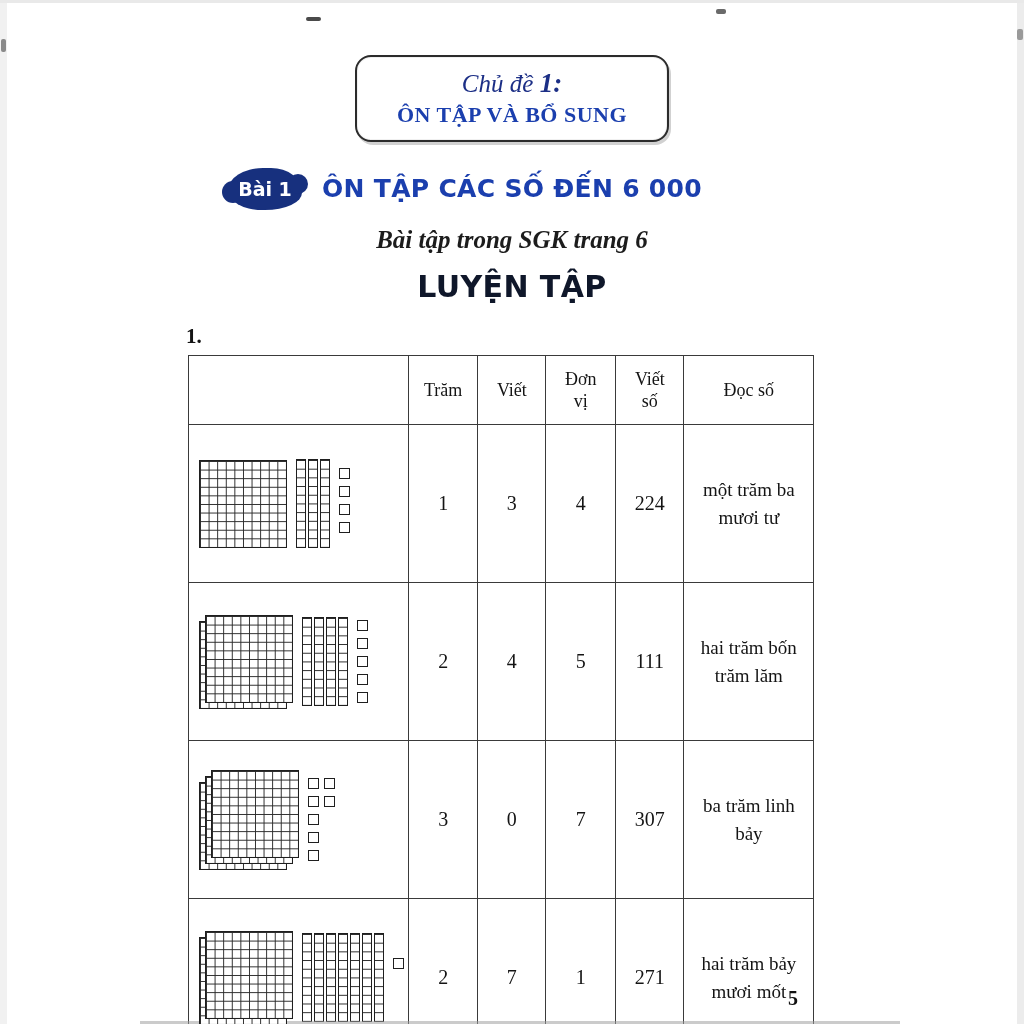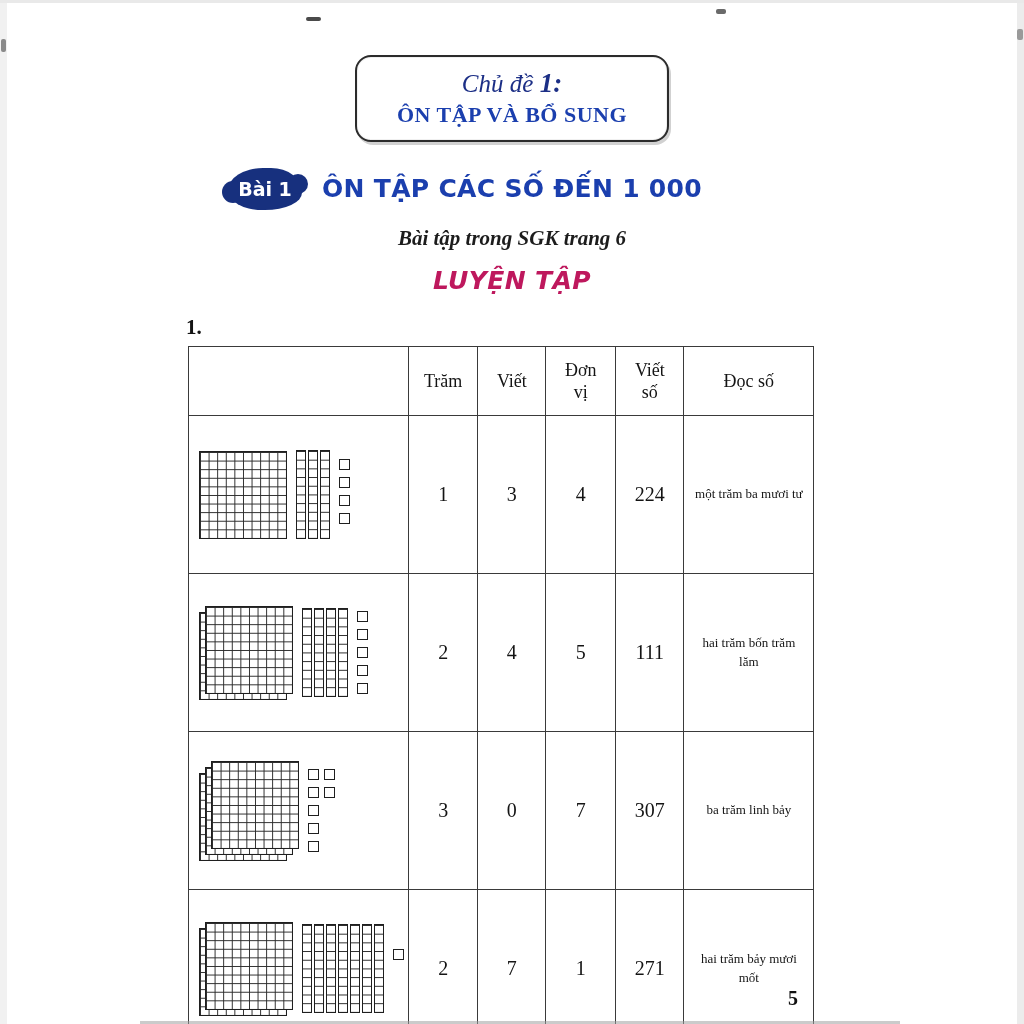--- a/index.html
+++ b/index.html
@@ -53,37 +53,37 @@
     position:relative; z-index:2; color:#fff; font-weight:bold; font-size:19px;
     font-family:"DejaVu Sans","Liberation Sans",sans-serif;
   }
   .lesson-title {
     text-align:center; line-height:42px; font-weight:bold; font-size:25px;
     color:#1b3fae; font-family:"DejaVu Sans","Liberation Sans",sans-serif; letter-spacing:.3px;
   }
 
   .subtitle {
     margin-top:14px; text-align:center; font-weight:bold; font-style:italic;
-    font-size:21px; color:#1c1c1c;
+    font-size:25px; color:#1c1c1c;
   }
   .section-title {
-    margin-top:15px; text-align:center; font-weight:bold; font-style:italic;
-    font-size:25px; color:#be185d; font-family:"DejaVu Sans","Liberation Sans",sans-serif;
+    margin-top:15px; text-align:center; font-weight:bold; 
+    font-size:30px; color:#0f172a; font-family:"DejaVu Sans","Liberation Sans",sans-serif;
     letter-spacing:.4px;
   }
   .exercise-number { margin:20px 0 6px 186px; font-weight:bold; font-size:21px; }
 
   
   table.main { border-collapse:collapse; margin-left:188px; background:#fff; }
   table.main th, table.main td { border:1px solid #3a3a3a; text-align:center; vertical-align:middle; }
   table.main th {
     height:56px; font-weight:normal; font-size:18px; padding:6px 15px; line-height:1.25;
   }
   table.main td.num { font-size:20px; }
-  table.main td.read { font-size:13px; padding:6px 10px; line-height:1.45; }
+  table.main td.read { font-size:19px; padding:6px 10px; line-height:1.45; }
   table.main tr.data-row td { height:145px; }
   td.blocks-td { padding:0; }
 
   
   .blocks {
     display:flex; align-items:center; gap:9px; padding:8px 4px 8px 10px;
     justify-content:flex-start;
   }
   .hundreds { position:relative; flex:none; }
   .hundred {
@@ -126,21 +126,21 @@
       <span>Chủ đề</span>
       <span class="topic-number">1:</span>
     </div>
     <div class="topic-title">ÔN TẬP VÀ BỔ SUNG</div>
   </div>
 
   <div class="lesson-row">
     <div class="badge">
       <span class="badge-label">Bài 1</span>
     </div>
-    <div class="lesson-title">ÔN TẬP CÁC SỐ ĐẾN 1 000</div>
+    <div class="lesson-title">ÔN TẬP CÁC SỐ ĐẾN 6 000</div>
   </div>
 
   <div class="subtitle">Bài tập trong SGK trang 6</div>
 
   <div class="section-title">LUYỆN TẬP</div>
 
   <div class="exercise-number">1.</div>
 
   <table class="main">
     <colgroup>

